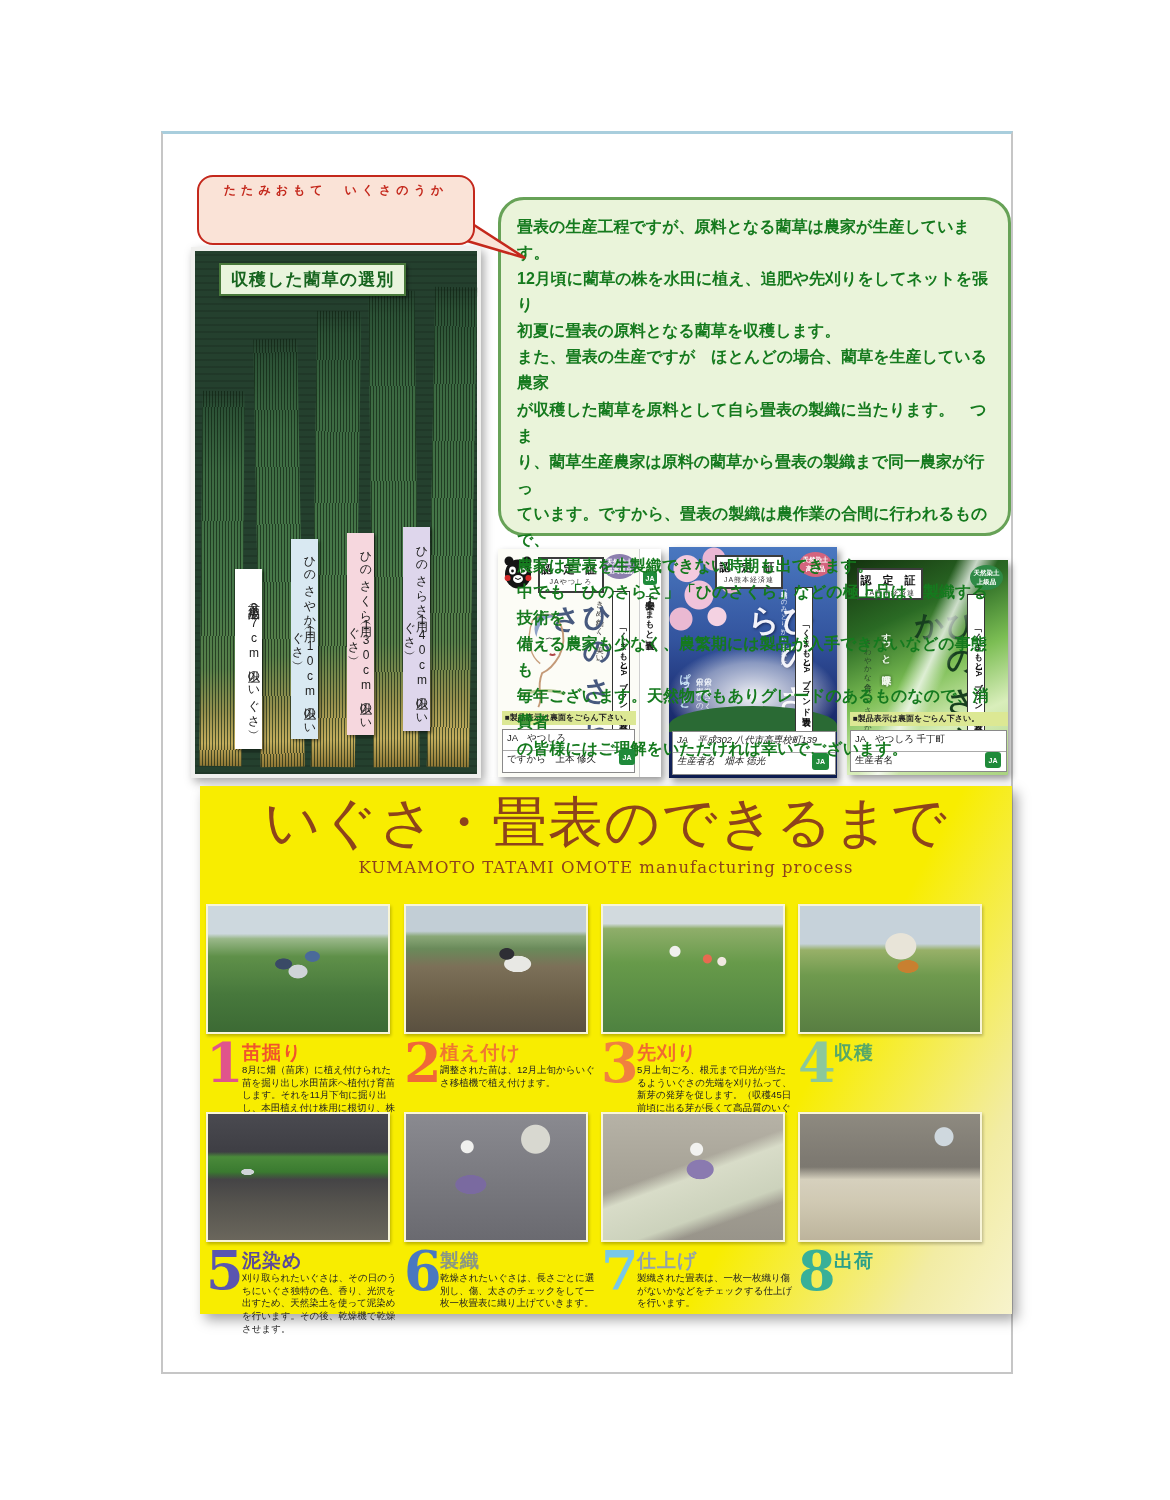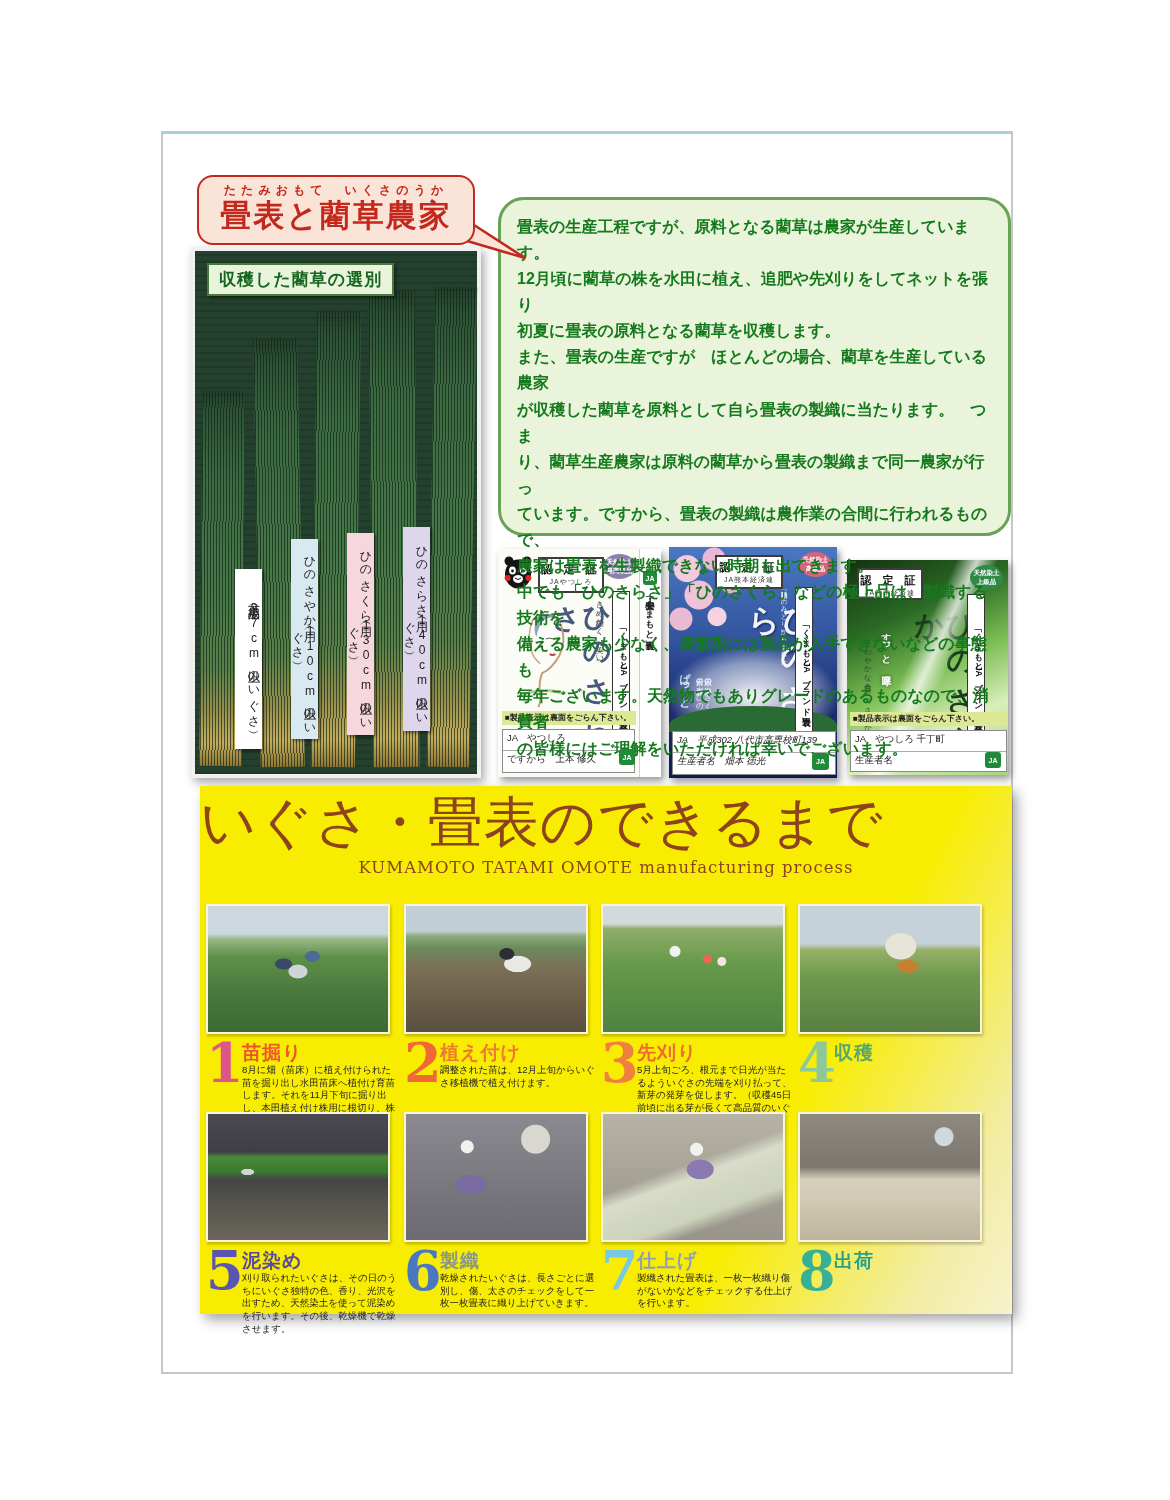--- a/index.html
+++ b/index.html
@@ -12,21 +12,21 @@
   
   .bubble{left:197px;top:175px;width:274px;height:66px;background:#fae3d7;border:2px solid #c4281c;border-radius:16px;text-align:center;z-index:6;}
   .bubble .furi{margin-top:5px;font-size:12px;font-weight:bold;color:#c4281c;letter-spacing:5px;}
   .bubble .ttl{font-size:31px;font-weight:bold;color:#c4281c;letter-spacing:2px;line-height:1.0;margin-top:1px;}
   .tail{left:455px;top:210px;width:80px;height:56px;z-index:5;}
 
   
   .rush-panel{left:191px;top:247px;width:282px;height:523px;background:
      repeating-linear-gradient(0deg, rgba(0,0,0,.12) 0 2px, transparent 2px 7px),
      #24402e;border:4px solid #f0f0ee;box-shadow:3px 4px 9px rgba(0,0,0,.35);z-index:2;}
-  .rush-caption{left:12px;top:12px;padding:3px 10px;background:#e9f4dd;border:2px solid #49793b;color:#17651f;font-size:17px;font-weight:bold;letter-spacing:1px;box-shadow:2px 2px 3px rgba(0,0,0,.4);}
+  .rush-caption{left:24px;top:12px;padding:3px 10px;background:#e9f4dd;border:2px solid #49793b;color:#17651f;font-size:17px;font-weight:bold;letter-spacing:1px;box-shadow:2px 2px 3px rgba(0,0,0,.4);}
   .bundle{background:
      repeating-linear-gradient(90deg, rgba(14,32,16,.65) 0 1px, transparent 1px 3px),
      linear-gradient(180deg, rgba(36,64,46,0) 0%, #2c5236 5%, #3c6a42 22%, #477849 55%, #58804a 74%, #97914e 86%, #c3ad5c 94%, #8d7634 100%);}
   .vlabel{writing-mode:vertical-rl;text-orientation:upright;font-size:12px;line-height:1.0;color:#222;text-align:center;padding:6px 2px;box-shadow:2px 2px 3px rgba(0,0,0,.45);letter-spacing:1px;}
 
   
   .desc-box{left:498px;top:197px;width:513px;height:339px;background:#eaf4da;border:3px solid #67a257;border-radius:26px;box-sizing:border-box;padding:14px 12px 8px 16px;z-index:4;}
   .desc-box p{margin:0;font-size:16px;font-weight:bold;color:#157a1e;line-height:1.63;white-space:pre-line;letter-spacing:0px;}
 
   
@@ -53,21 +53,21 @@
      radial-gradient(circle at 45% 10%, #eab7d4 0 11px, transparent 12px),
      radial-gradient(circle at 30% 40%, #f0c2da 0 14px, transparent 15px),
      radial-gradient(circle at 62% 30%, #e3aecb 0 10px, transparent 11px),
      radial-gradient(circle at 12% 60%, #eab9d2 0 11px, transparent 12px),
      radial-gradient(circle at 48% 58%, #f4d2e2 0 9px, transparent 10px);z-index:2;}
   .mist{left:0;width:100%;top:100px;height:90px;background:radial-gradient(ellipse at 50% 55%, rgba(255,255,255,.95) 0%, rgba(255,255,255,.45) 48%, transparent 72%);z-index:1;}
   .hill{left:0;width:100%;bottom:46px;height:26px;background:#2a6a34;border-radius:100% 100% 0 0/150% 150% 0 0;z-index:2;}
 
   
   .poster{left:200px;top:786px;width:812px;height:528px;background:linear-gradient(118deg,#f8ed00 0%,#f8ed00 70%,#f2eca4 90%,#f7f3cc 100%);box-shadow:5px 6px 12px rgba(0,0,0,.35);z-index:2;}
-  .poster-title{left:0;top:8px;width:100%;font-family:"DejaVu Serif",serif;font-size:55px;color:#8d431b;letter-spacing:1px;line-height:1.05;}
+  .poster-title{left:0;top:8px;width:100%;text-align:center;font-family:"DejaVu Serif",serif;font-size:55px;color:#8d431b;letter-spacing:1px;line-height:1.05;}
   .poster-sub{left:0;top:72px;width:100%;text-align:center;font-family:"DejaVu Serif",serif;font-size:16.5px;color:#8d431b;letter-spacing:1px;}
   .photo{width:184px;height:130px;border:2px solid #f8f5d8;box-sizing:border-box;box-shadow:1px 2px 3px rgba(0,0,0,.25);}
   .cap{width:192px;}
   .cap .num{position:absolute;left:0;top:-4px;font-family:"DejaVu Serif",serif;font-size:54px;font-weight:bold;line-height:1.0;}
   .cap .hd{position:absolute;left:36px;top:0px;font-size:19px;font-weight:bold;letter-spacing:1px;}
   .cap .tx{position:absolute;left:36px;top:24px;width:156px;font-size:9.5px;line-height:1.34;color:#222;}
   .n1{color:#e0548c}.n2{color:#f06838}.n3{color:#f08040}.n4{color:#8cc89a}
   .n5{color:#5a55b0}.n6{color:#4a78c0}.n7{color:#78c8e8}.n8{color:#38b098}
   .h1{color:#f0542c}.h2{color:#f07830}.h3{color:#f06a30}.h4{color:#58a868}
   .h5{color:#5a4a9a}.h6{color:#8a9884}.h7{color:#90a0b0}.h8{color:#2aa088}
@@ -84,21 +84,20 @@
   .footer-name{left:540px;top:1322px;width:440px;text-align:center;font-size:27px;font-weight:bold;color:#c21212;letter-spacing:14px;}
 </style>
 </head>
 <body>
 
 <div id="stage">
   <div class="abs page-frame"></div>
 
   <div class="abs bubble">
     <div class="furi">たたみおもて　いくさのうか</div>
-    <div class="ttl">畳表と藺草農家</div>
   </div>
   <svg class="abs tail" viewBox="0 0 80 56">
     <polygon points="2,4 70,48 2,28" fill="#fae3d7" stroke="#c4281c" stroke-width="2.5"></polygon>
   </svg>
 
   <div class="abs rush-panel">
     <div class="abs bundle" style="left:6px;top:140px;width:42px;height:375px;transform:rotate(.5deg)"></div>
     <div class="abs bundle" style="left:62px;top:88px;width:44px;height:428px;transform:rotate(-1deg)"></div>
     <div class="abs bundle" style="left:119px;top:60px;width:44px;height:456px;transform:rotate(.8deg)"></div>
     <div class="abs bundle" style="left:176px;top:40px;width:46px;height:476px;transform:rotate(-.6deg)"></div>

